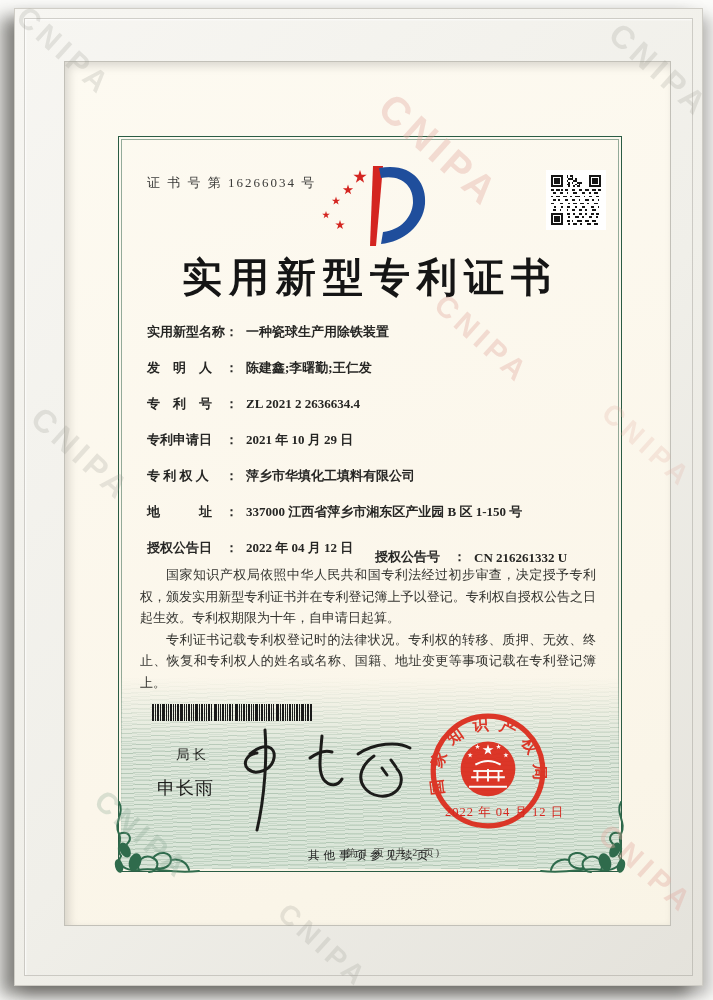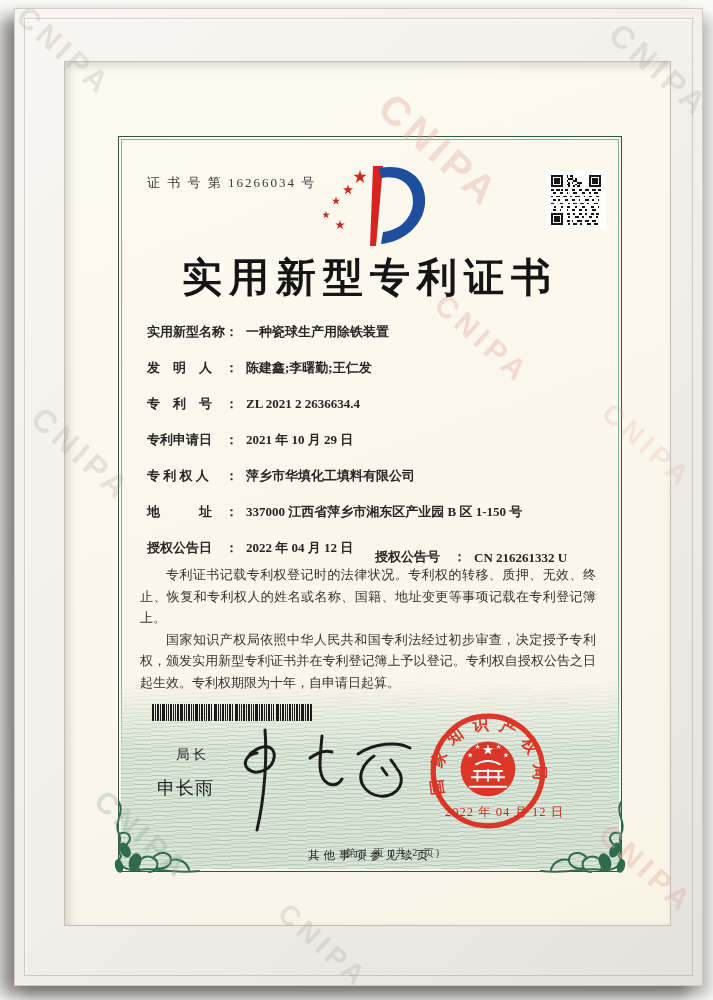--- a/index.html
+++ b/index.html
@@ -183,22 +183,22 @@
         </span>
         <span class="pair second">
           <span class="field-label">授权公告号</span>
             <span class="field-colon">：</span>
           <span class="field-value">CN 216261332 U</span>
         </span>
       </div>
     </div>
 
     <div class="body-text">
+      <p>国家知识产权局依照中华人民共和国专利法经过初步审查，决定授予专利权，颁发实用新型专利证书并在专利登记簿上予以登记。专利权自授权公告之日起生效。专利权期限为十年，自申请日起算。</p>
       <p>专利证书记载专利权登记时的法律状况。专利权的转移、质押、无效、终止、恢复和专利权人的姓名或名称、国籍、地址变更等事项记载在专利登记簿上。</p>
-      <p>国家知识产权局依照中华人民共和国专利法经过初步审查，决定授予专利权，颁发实用新型专利证书并在专利登记簿上予以登记。专利权自授权公告之日起生效。专利权期限为十年，自申请日起算。</p>
     </div>
 
     <svg class="barcode" viewBox="0 0 160 17" preserveAspectRatio="none">
       <path fill="#1a1a1a" d="M0 0h2v17h-2zM3 0h1v17h-1zM5 0h2v17h-2zM8 0h1v17h-1zM10 0h3v17h-3zM14 0h1v17h-1zM16 0h1v17h-1zM18 0h2v17h-2zM21 0h1v17h-1zM23 0h1v17h-1zM25 0h2v17h-2zM28 0h3v17h-3zM32 0h1v17h-1zM34 0h1v17h-1zM36 0h2v17h-2zM39 0h1v17h-1zM41 0h1v17h-1zM43 0h3v17h-3zM47 0h1v17h-1zM49 0h2v17h-2zM52 0h1v17h-1zM54 0h1v17h-1zM56 0h2v17h-2zM59 0h1v17h-1zM62 0h3v17h-3zM66 0h1v17h-1zM68 0h1v17h-1zM70 0h2v17h-2zM73 0h1v17h-1zM75 0h1v17h-1zM77 0h2v17h-2zM80 0h1v17h-1zM83 0h3v17h-3zM87 0h1v17h-1zM89 0h1v17h-1zM91 0h2v17h-2zM94 0h1v17h-1zM96 0h2v17h-2zM99 0h1v17h-1zM101 0h1v17h-1zM103 0h3v17h-3zM107 0h1v17h-1zM109 0h2v17h-2zM112 0h1v17h-1zM114 0h1v17h-1zM116 0h2v17h-2zM119 0h1v17h-1zM121 0h1v17h-1zM124 0h3v17h-3zM128 0h1v17h-1zM130 0h2v17h-2zM133 0h1v17h-1zM135 0h1v17h-1zM137 0h2v17h-2zM140 0h1v17h-1zM142 0h1v17h-1zM144 0h2v17h-2zM147 0h1v17h-1zM149 0h3v17h-3zM153 0h1v17h-1zM155 0h2v17h-2zM158 0h2v17h-2z"></path>
     </svg>
 
     <div class="sig-title">局长</div>
     <div class="sig-name">申长雨</div>
 
     <svg class="sig-script" viewBox="0 0 215 112">

